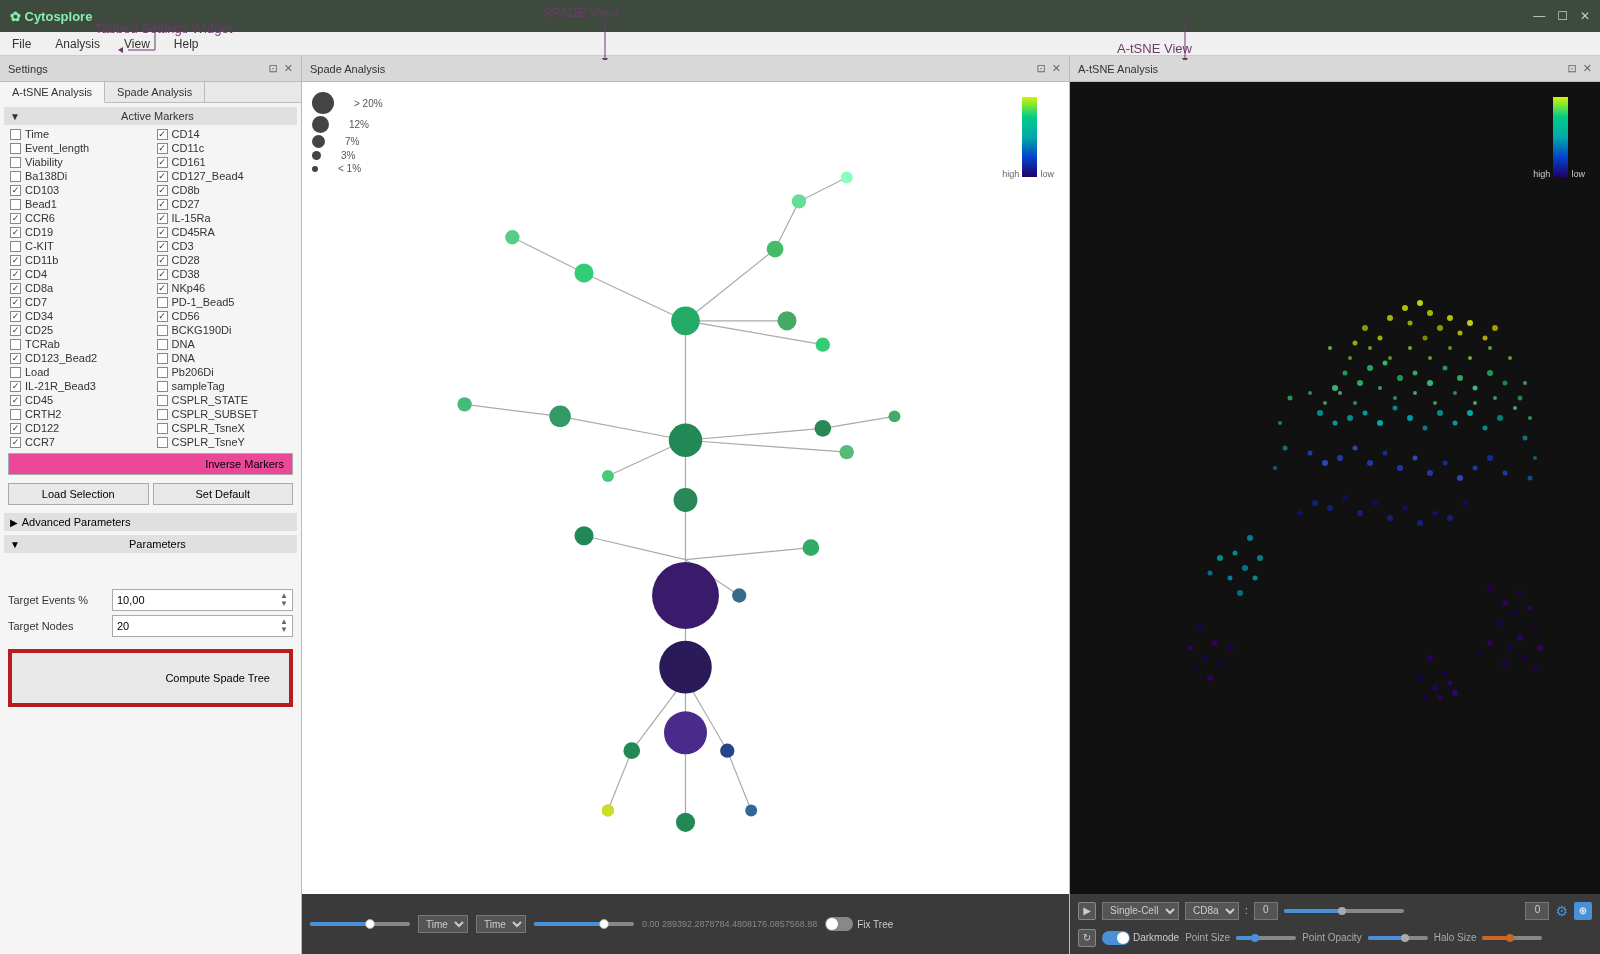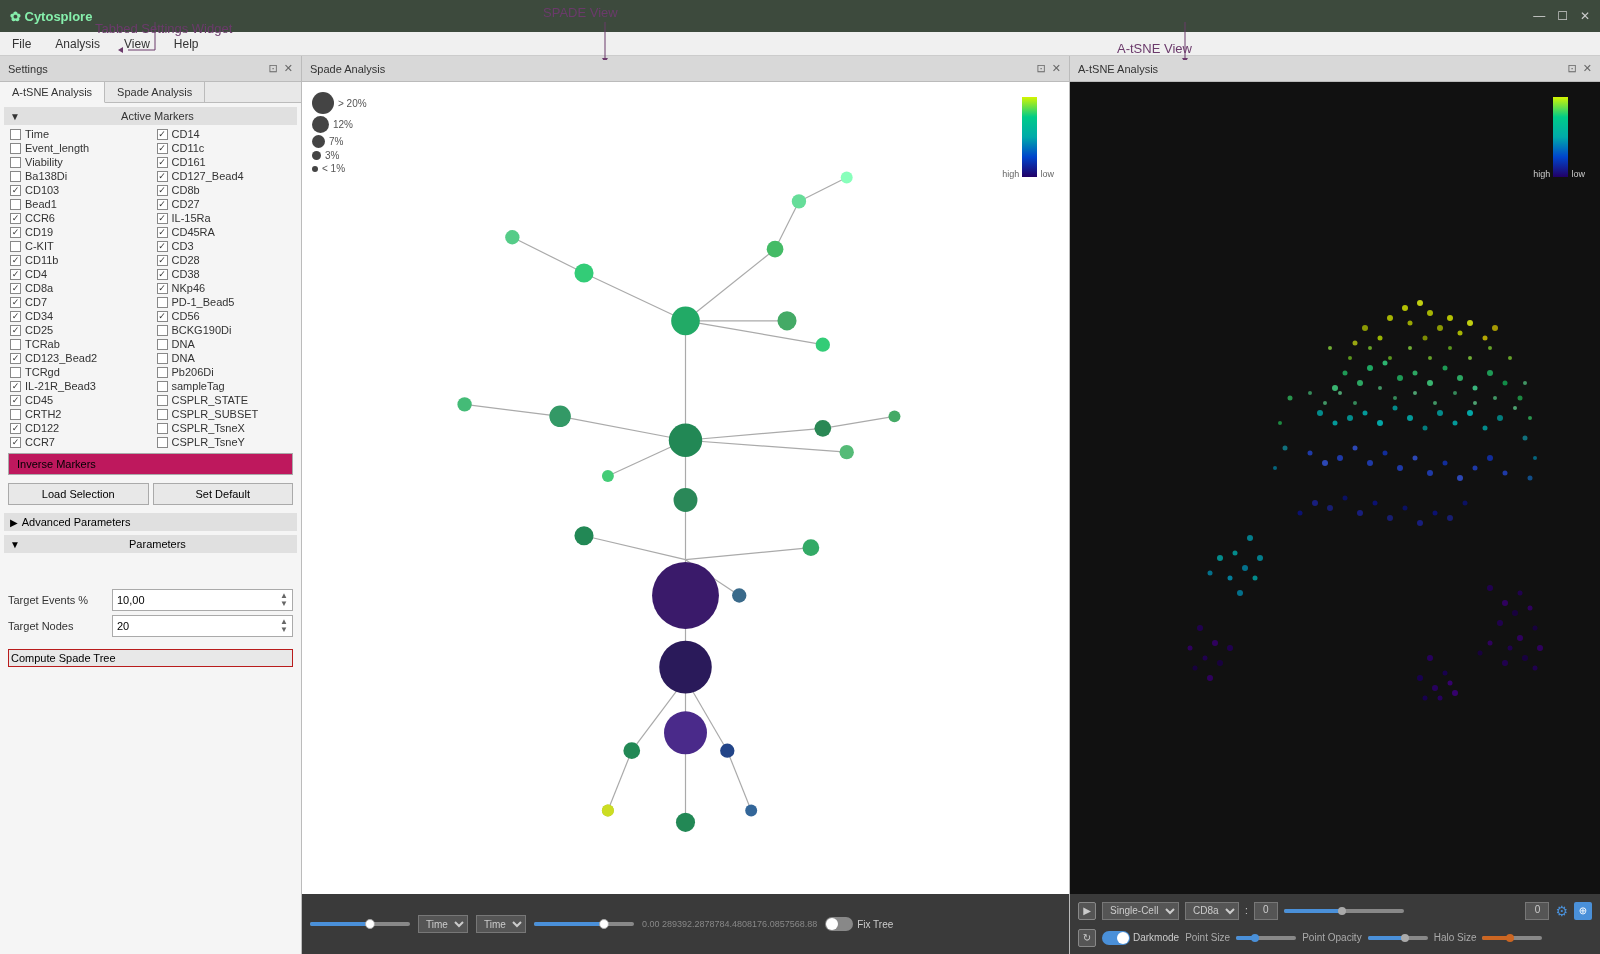--- a/index.html
+++ b/index.html
@@ -37,44 +37,44 @@
     .section-header-title { flex: 1; text-align: center; font-weight: normal; }
     
     .markers-grid { display: grid; grid-template-columns: 1fr 1fr; gap: 0; }
     .marker-item { display: flex; align-items: center; gap: 4px; padding: 1px 6px; font-size: 11px; color: #333; }
     .marker-checkbox { width: 11px; height: 11px; border: 1px solid #888; background: white; display: inline-flex; align-items: center; justify-content: center; flex-shrink: 0; cursor: pointer; }
     .marker-checkbox.checked { background: white; }
     .marker-checkbox.checked::after { content: '✓'; font-size: 9px; color: #333; }
     .marker-label { font-size: 11px; }
     
     .btn-row { display: flex; gap: 4px; padding: 4px; }
-    .btn-full { width: 100%; padding: 4px 8px; font-size: 11px; background: #be185d; border: 1px solid #aaa; cursor: pointer; text-align: left; }
+    .btn-full { width: 100%; padding: 4px 8px; font-size: 11px; background: #ec4899; border: 1px solid #aaa; cursor: pointer; text-align: right; }
     .btn-half { flex: 1; padding: 4px 4px; font-size: 11px; background: #e8e8e8; border: 1px solid #aaa; cursor: pointer; text-align: center; }
     
     .advanced-section { background: #e0e0e0; padding: 3px 6px; font-size: 11px; display: flex; align-items: center; margin: 4px 0 2px; }
     .advanced-section .arrow { margin-right: 4px; font-size: 10px; }
     
     .params-section { padding: 4px; margin-top: 32px; }
     .param-row { display: flex; align-items: center; margin-bottom: 4px; gap: 4px; }
     .param-label { font-size: 11px; color: #333; width: 100px; flex-shrink: 0; }
     .param-input { flex: 1; height: 22px; border: 1px solid #aaa; background: white; font-size: 11px; padding: 0 4px; display: flex; align-items: center; justify-content: space-between; }
     .param-spinners { display: flex; flex-direction: column; }
     .param-spinner { font-size: 8px; line-height: 1; cursor: pointer; color: #666; }
     
-    .compute-btn { width: calc(100% - 8px); margin: 4px; padding: 2px; font-size: 11px; background: #e8e8e8; border: 1px solid #b91c1c; cursor: pointer; text-align: left; }
+    .compute-btn { width: calc(100% - 8px); margin: 4px; padding: 19px; font-size: 11px; background: #e8e8e8; border: 4px solid #b91c1c; cursor: pointer; text-align: right; }
     
     
     .spade-panel { flex: 1; border-right: 1px solid #bbb; display: flex; flex-direction: column; background: white; min-width: 0; }
     .view-header { background: #d8d8d8; border-bottom: 1px solid #bbb; height: 26px; display: flex; align-items: center; justify-content: space-between; padding: 0 8px; font-size: 11px; color: #333; flex-shrink: 0; }
     .view-content { flex: 1; position: relative; overflow: hidden; }
     .view-bottom { background: #3a3a3a; height: 60px; flex-shrink: 0; display: flex; align-items: center; padding: 0 8px; gap: 8px; }
     
     
     .spade-legend { position: absolute; left: 10px; top: 10px; }
-    .legend-item { display: flex; align-items: center; gap: 4px; margin-bottom: 2px; font-size: 10px; color: #555; }
+    .legend-item { display: flex; align-items: center; gap: 20px; margin-bottom: 2px; font-size: 10px; color: #555; }
     .legend-circle { border-radius: 50%; background: #444; flex-shrink: 0; }
     
     
     .atsne-panel { width: 530px; display: flex; flex-direction: column; background: white; flex-shrink: 0; }
     
     
     .spade-svg { width: 100%; height: 100%; }
     
     
     .bottom-control { display: flex; align-items: center; gap: 4px; color: #ccc; font-size: 10px; }
@@ -307,21 +307,21 @@
           <div class="marker-item">
             <div class="marker-checkbox checked"></div>
       <span class="marker-label">CD123_Bead2</span>
           </div>
           <div class="marker-item">
             <div class="marker-checkbox "></div>
       <span class="marker-label">DNA</span>
           </div>
           <div class="marker-item">
             <div class="marker-checkbox "></div>
-      <span class="marker-label">TCRgd</span>
+      <span class="marker-label">Load</span>
           </div>
           <div class="marker-item">
             <div class="marker-checkbox "></div>
       <span class="marker-label">Pb206Di</span>
           </div>
           <div class="marker-item">
             <div class="marker-checkbox checked"></div>
       <span class="marker-label">IL-21R_Bead3</span>
           </div>
           <div class="marker-item">

